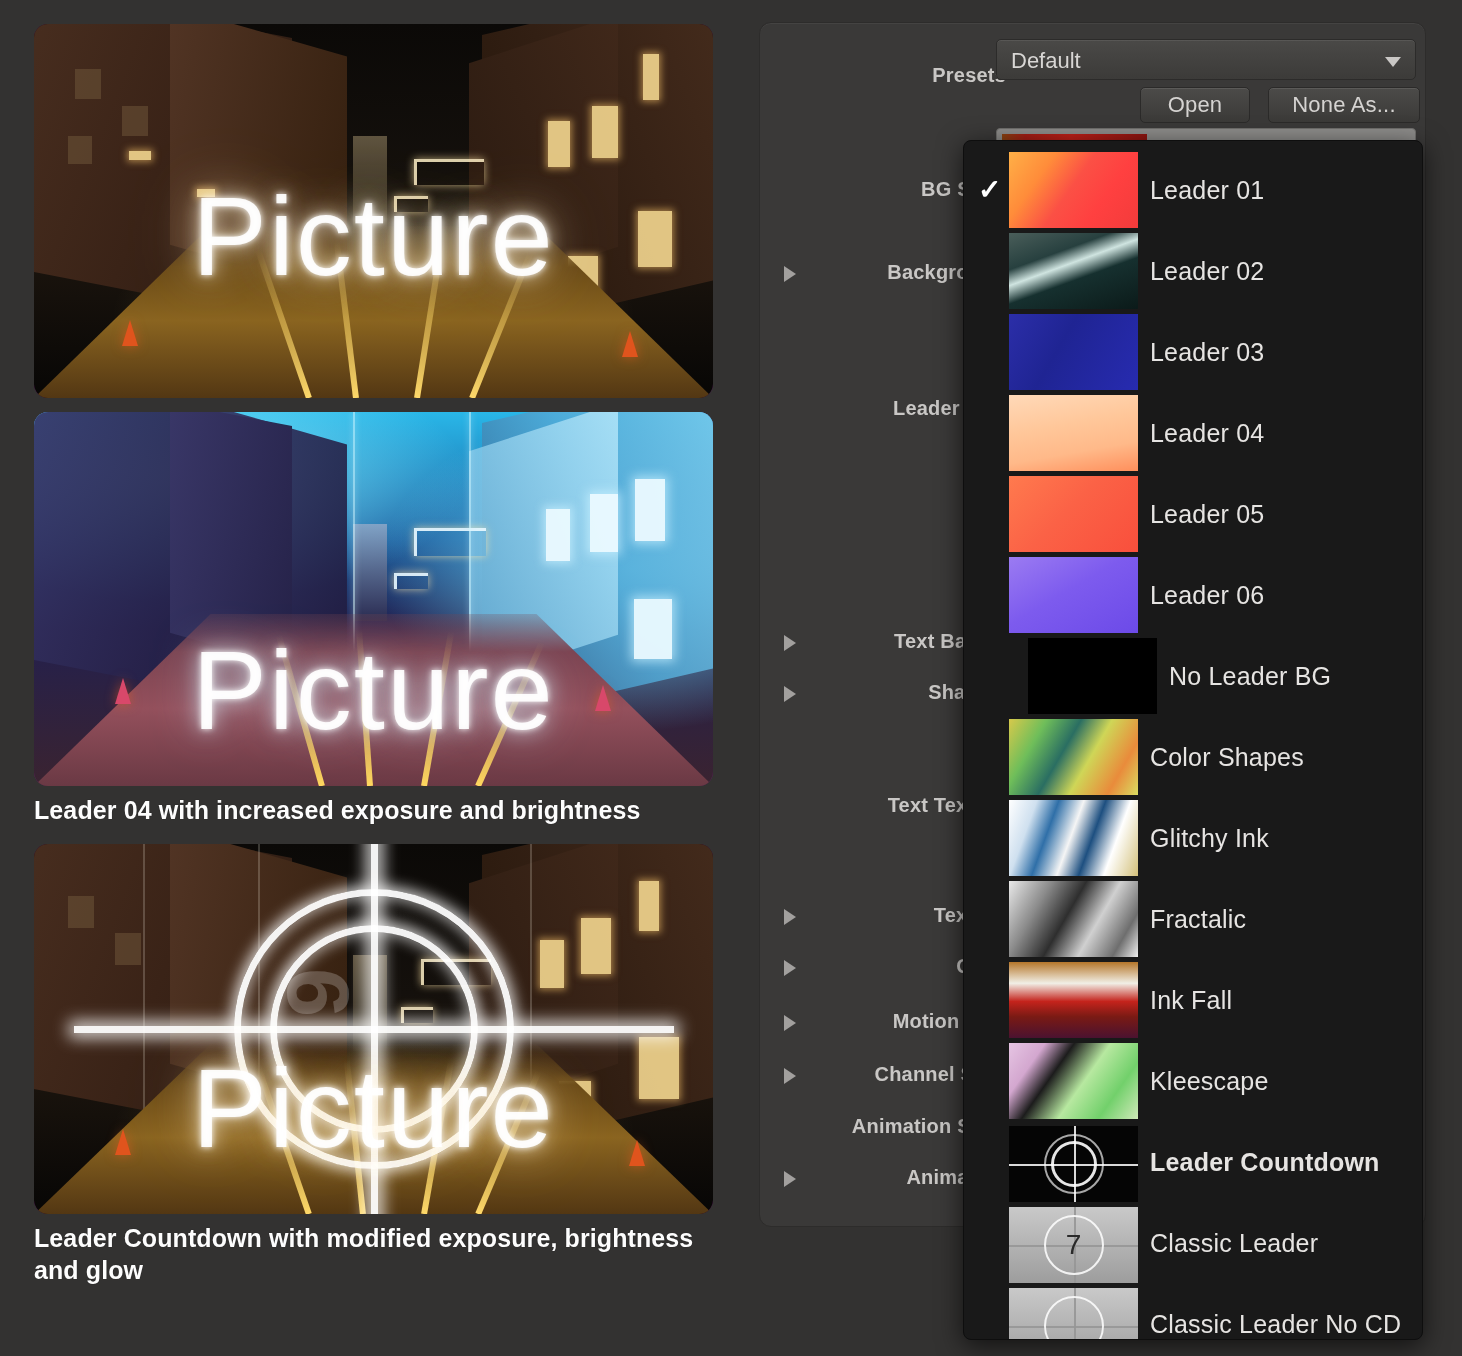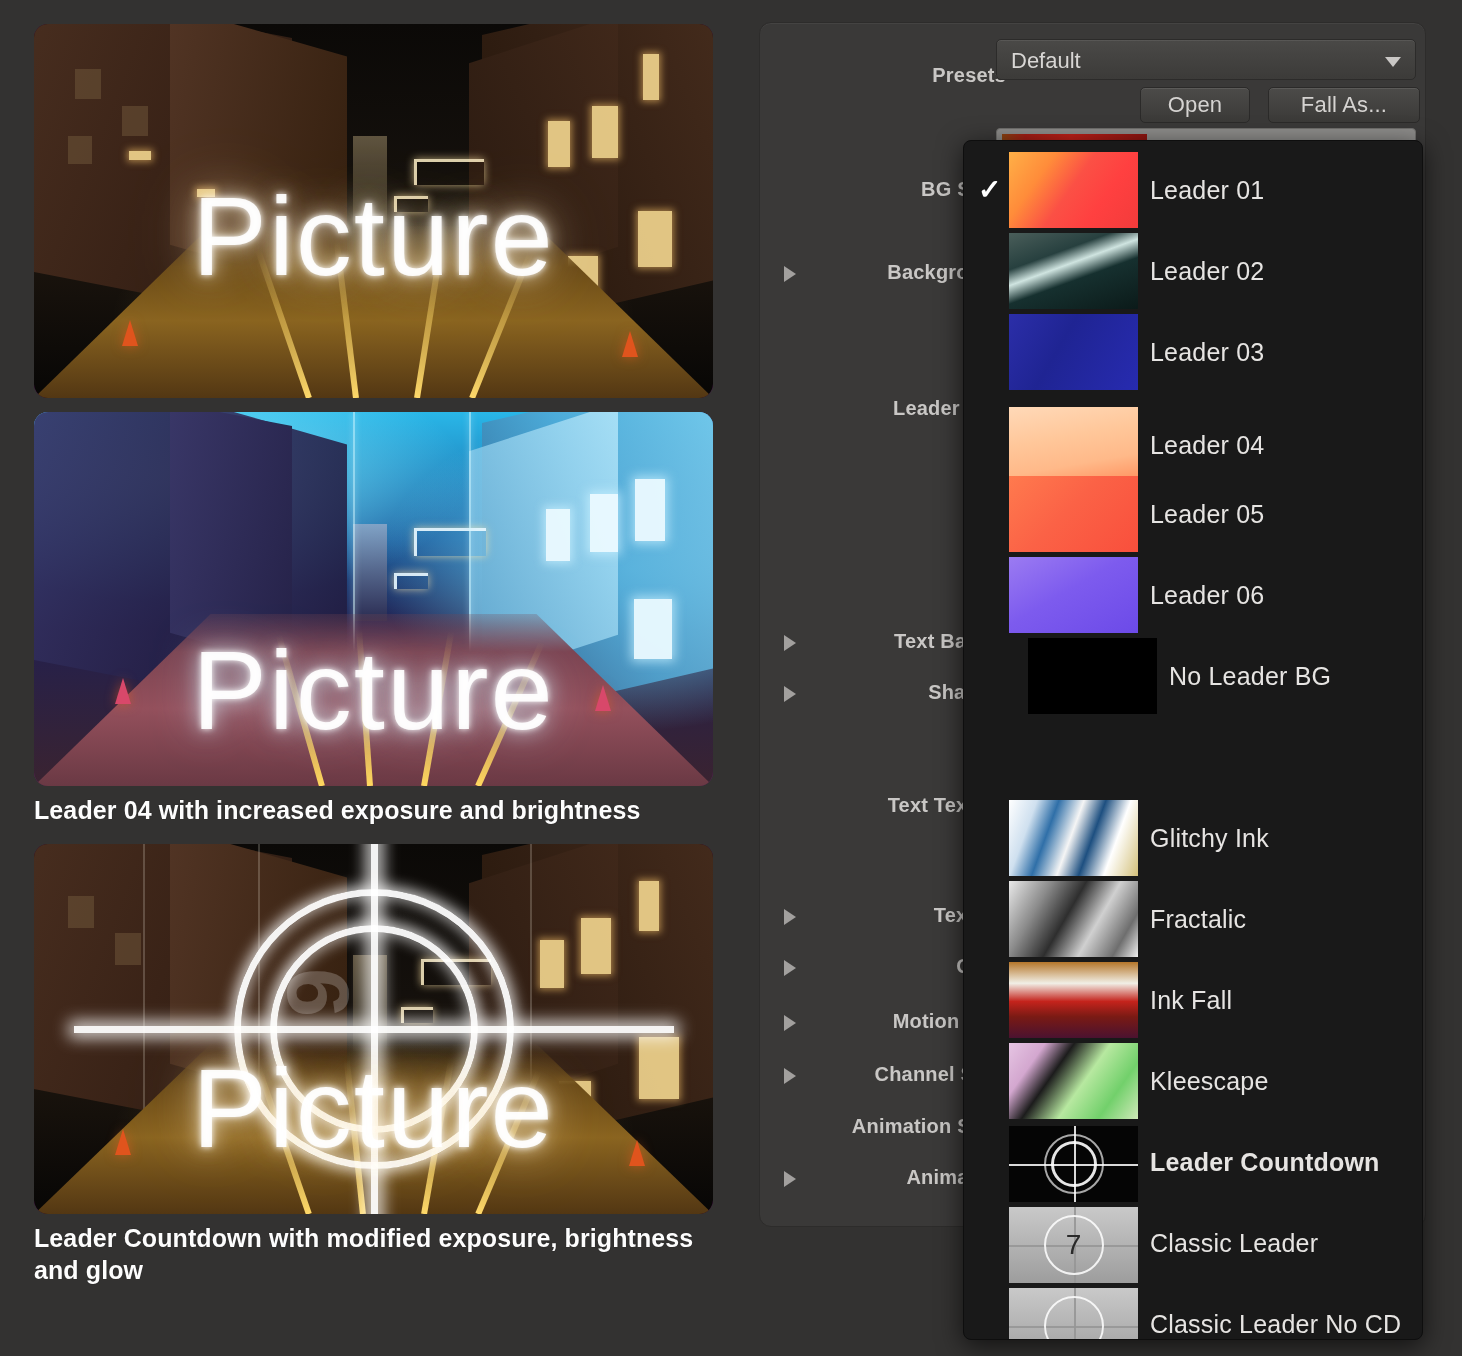--- a/index.html
+++ b/index.html
@@ -410,21 +410,21 @@
 
   <div class="panel">
 
     <div class="param-row" style="top:38px;">
       <div class="plabel">Presets</div>
       <div class="preset-field" style="top:-22px;text-align:right;">
         <div class="val">Default</div>
         <div class="caret"></div>
       </div>
       <div class="btn" style="left:380px; top:26px; width:110px;">Open</div>
-      <div class="btn" style="left:508px; top:26px; width:152px;">Fall As...</div>
+      <div class="btn" style="left:508px; top:26px; width:152px;">None As...</div>
     </div>
 
     <div class="param-row" style="top:152px;">
       <div class="plabel">BG Style</div>
       <div class="swatch-row" style="top:-47px;">
         <div class="sw"></div>
       </div>
     </div>
 
     <div class="param-row" style="top:235px;">
@@ -496,40 +496,44 @@
     <div class="menu-item" style="top:89px;">
       <span class="mthumb th-l2"></span>
       <span class="mlabel">Leader 02</span>
     </div>
 
     <div class="menu-item" style="top:170px;">
       <span class="mthumb th-l3"></span>
       <span class="mlabel">Leader 03</span>
     </div>
 
-    <div class="menu-item" style="top:263px;">
+    <div class="menu-item" style="top:251px;">
       <span class="mthumb th-l4"></span>
       <span class="mlabel">Leader 04</span>
     </div>
 
     <div class="menu-item" style="top:332px;">
       <span class="mthumb th-l5"></span>
       <span class="mlabel">Leader 05</span>
     </div>
 
     <div class="menu-item" style="top:413px;">
       <span class="mthumb th-l6"></span>
       <span class="mlabel">Leader 06</span>
     </div>
 
     <div class="menu-item" style="top:494px;margin-left:19px;">
       <span class="mthumb th-black"></span>
       <span class="mlabel">No Leader BG</span>
     </div>
 
+    <div class="menu-item" style="top:575px;">
+      <span class="mthumb th-shapes"></span>
+      <span class="mlabel">Color Shapes</span>
+    </div>
 
     <div class="menu-item" style="top:656px;">
       <span class="mthumb th-glitch"></span>
       <span class="mlabel">Glitchy Ink</span>
     </div>
 
     <div class="menu-item" style="top:737px;">
       <span class="mthumb th-fractal"></span>
       <span class="mlabel">Fractalic</span>
     </div>

